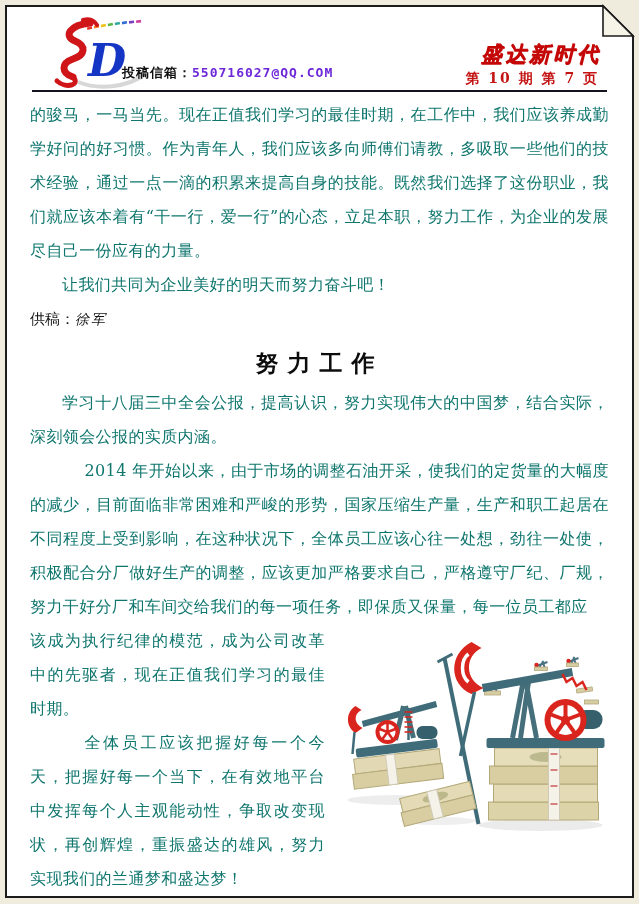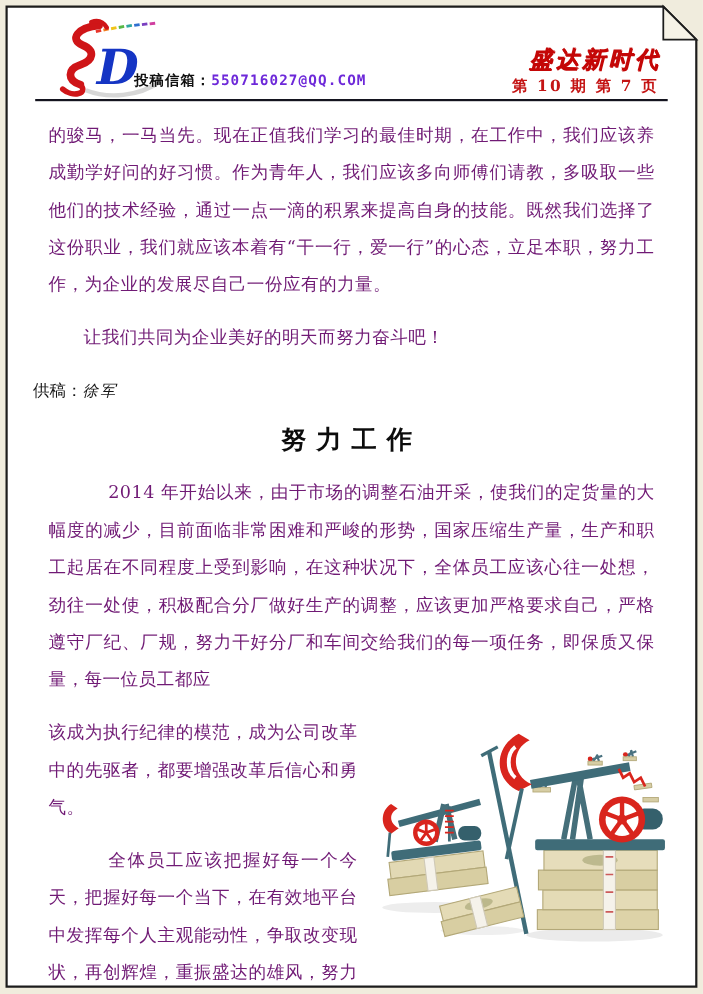--- a/index.html
+++ b/index.html
@@ -19,22 +19,22 @@
   .email-line{position:absolute;left:92px;top:44px;font-size:13px;font-weight:bold;
     letter-spacing:1px;color:#111;font-family:"DejaVu Sans","Liberation Sans",sans-serif;}
   .email-addr{color:#6d28d9;font-family:"DejaVu Sans Mono","Liberation Mono",monospace;}
   .masthead{position:absolute;right:8px;top:20px;color:#c40707;font-size:21px;
     font-weight:bold;font-style:italic;letter-spacing:3px;
     text-shadow:0.6px 0.6px 0 #c40707;}
   .issue{position:absolute;right:10px;top:50px;color:#c41414;font-size:14px;
     font-weight:bold;letter-spacing:2px;}
   .divider{border-bottom:2px solid #14141f;margin:0 2px 6px 2px;}
   
-  .body-txt p{margin:14px;font-size:16px;line-height:34px;letter-spacing:0.4px;
-    color:#701a75;text-align:justify;}
+  .body-txt p{margin:0;font-size:16px;line-height:34px;letter-spacing:0.4px;
+    color:#0f766e;text-align:justify;}
   .ind2{text-indent:2em;}
   .ind35{text-indent:3.4em;}
   .byline{ text-align:left;font-size:15px;line-height:34px;color:#141414;}
   .byline .name{font-style:italic;font-size:14px;letter-spacing:2px;}
   .byline1{padding-right:62px;}
   .title{margin:10px 0 6px 0;text-align:center;font-size:23px;font-weight:bold;
     letter-spacing:9px;color:#0c0c0c;line-height:34px;}
   .imgfloat{float:right;width:272px;height:205px;margin:4px 0 32px 12px;background:#fff;}
   .wrapsec{overflow:visible;}
 </style>
@@ -83,20 +83,21 @@
 
     <div class="body-txt">
 
       <p>的骏马，一马当先。现在正值我们学习的最佳时期，在工作中，我们应该养成勤学好问的好习惯。作为青年人，我们应该多向师傅们请教，多吸取一些他们的技术经验，通过一点一滴的积累来提高自身的技能。既然我们选择了这份职业，我们就应该本着有“干一行，爱一行”的心态，立足本职，努力工作，为企业的发展尽自己一份应有的力量。</p>
       <p class="ind2">让我们共同为企业美好的明天而努力奋斗吧！</p>
       <div class="byline byline1"><span>供稿：</span><span class="name">徐军</span>
       </div>
 
       <h1 class="title">努力工作</h1>
 
+      <p class="ind2">学习十八届三中全会公报，提高认识，努力实现伟大的中国梦，结合实际，深刻领会公报的实质内涵。</p>
       <p class="ind35">2014 年开始以来，由于市场的调整石油开采，使我们的定货量的大幅度的减少，目前面临非常困难和严峻的形势，国家压缩生产量，生产和职工起居在不同程度上受到影响，在这种状况下，全体员工应该心往一处想，劲往一处使，积极配合分厂做好生产的调整，应该更加严格要求自己，严格遵守厂纪、厂规，努力干好分厂和车间交给我们的每一项任务，即保质又保量，每一位员工都应</p>
 
       <div class="wrapsec">
 
         <svg class="imgfloat" viewBox="0 0 265 205">
           <rect x="0" y="0" width="265" height="205" fill="#ffffff"></rect>
 
           <ellipse cx="200" cy="197" rx="62" ry="6" fill="#ebebeb"></ellipse>
           <ellipse cx="55" cy="172" rx="48" ry="5" fill="#ededed"></ellipse>
           <ellipse cx="98" cy="193" rx="38" ry="4" fill="#efefef"></ellipse>
@@ -158,19 +159,19 @@
           <path d="M47,104 l0,-9 M47,104 l8,-3 M47,104 l5,7 M47,104 l-5,7 M47,104 l-8,-3" stroke="#d9251d" stroke-width="2.5"></path>
           <path d="M14,104 L12,126" stroke="#3f6c78" stroke-width="2.5"></path>
 
           <g transform="rotate(-14 96 178)">
             <rect x="62" y="162" width="72" height="14" fill="#e4dbb6" stroke="#b3a878"></rect>
             <rect x="60" y="176" width="74" height="14" fill="#d8cea2" stroke="#b3a878"></rect>
             <ellipse cx="97" cy="169" rx="13" ry="4.5" fill="#9a9a6a" opacity="0.55"></ellipse>
             <rect x="90" y="162" width="10" height="28" fill="#f5f2ea" stroke="#cfc9b6"></rect>
           </g>
         </svg>
-        <p>该成为执行纪律的模范，成为公司改革中的先驱者，都要增强改革后信心和勇气。</p>
+        <p>该成为执行纪律的模范，成为公司改革中的先驱者，现在正值我们学习的最佳时期。</p>
         <p class="ind35">全体员工应该把握好每一个今天，把握好每一个当下，在有效地平台中发挥每个人主观能动性，争取改变现状，再创辉煌，重振盛达的雄风，努力实现我们的兰通梦和盛达梦！</p>
       </div>
 
     </div>
   </div>
 </div>
 
 </body></html>

